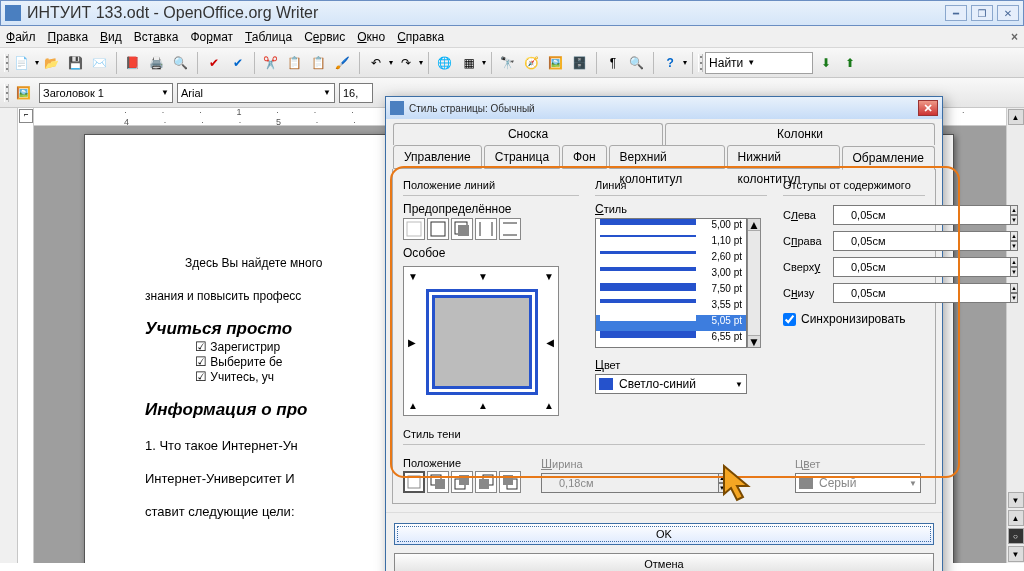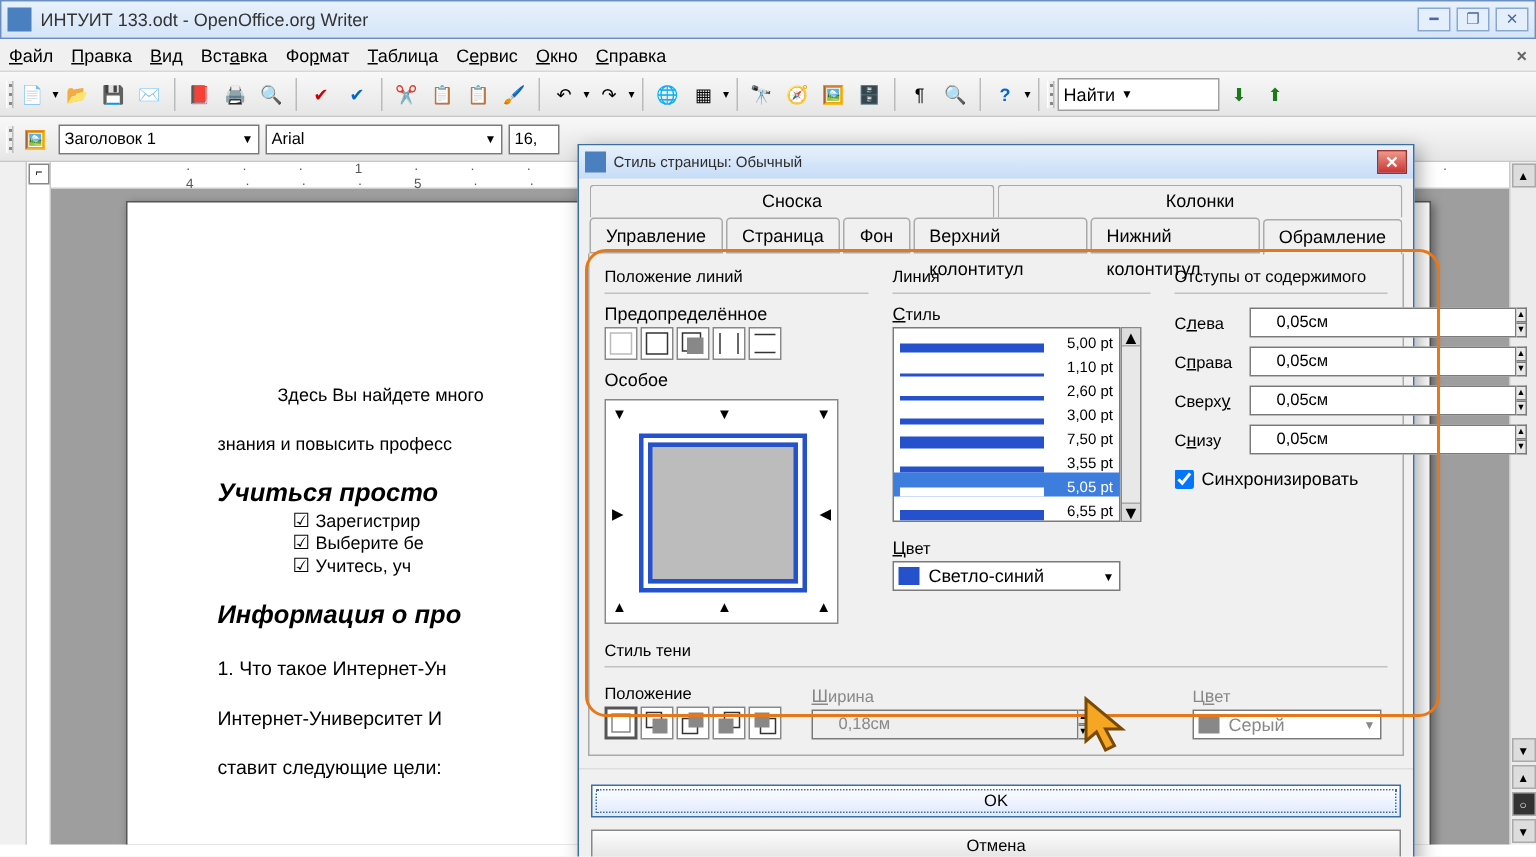--- a/index.html
+++ b/index.html
@@ -1,19 +1,19 @@
 <!DOCTYPE html>
 <html><head>
 <meta charset="utf-8">
 <style>
   * { margin:0; padding:0; box-sizing:border-box; font-family:"Segoe UI",Tahoma,sans-serif; font-size:12px; }
   body { background:#fff; width:1024px; height:571px; overflow:hidden; position:relative; }
   .titlebar { height:26px; background:linear-gradient(#e8f1fb,#d5e5f8); border:1px solid #6a8ec2; display:flex; align-items:center; padding:0 4px; }
   .titlebar .icon { width:16px; height:16px; background:#4a7fc0; margin-right:6px; }
-  .titlebar .title { font-size:12px; color:#333; }
+  .titlebar .title { font-size:16px; color:#333; }
   .titlebar .win-controls { margin-left:auto; display:flex; gap:4px; }
   .titlebar .wc { width:22px; height:16px; border:1px solid #8aa7cd; background:#e5eefb; display:flex; align-items:center; justify-content:center; font-size:10px; color:#4a6a9a; }
   .menubar { height:22px; background:#f0f0f0; border-bottom:1px solid #d7d7d7; display:flex; align-items:center; padding:0 6px; gap:12px; }
   .menubar span { cursor:default; }
   .menubar span u { text-decoration:underline; }
   .menubar .close-doc { margin-left:auto; color:#666; font-weight:bold; }
   .toolbar { height:30px; background:linear-gradient(#f8f8f8,#e6e6e6); border-bottom:1px solid #c7c7c7; display:flex; align-items:center; padding:0 4px; gap:2px; }
   .tb-sep { width:1px; height:22px; background:#bbb; margin:0 3px; }
   .tb-btn { width:22px; height:22px; display:flex; align-items:center; justify-content:center; border:1px solid transparent; }
   .tb-drop { display:flex; align-items:center; height:22px; border:1px solid #a0a0a0; background:#fff; padding:0 3px; font-size:11px; }
@@ -51,21 +51,21 @@
   .fld-label { font-size:11px; margin:6px 0 2px; }
   .fld-label u { text-decoration:underline; }
   .preset-row { display:flex; gap:2px; }
   .preset { width:22px; height:22px; border:1px solid #888; background:#fff; display:flex; align-items:center; justify-content:center; }
   .preset svg { width:16px; height:16px; }
   .special-box { width:156px; height:150px; border:1px solid #888; background:#fff; position:relative; margin-top:6px; }
   .special-box .inner { position:absolute; left:22px; top:22px; width:112px; height:106px; border:3px solid #2552cc; }
   .special-box .inner2 { position:absolute; left:28px; top:28px; width:100px; height:94px; border:3px solid #2552cc; background:#bcbcbc; }
   .special-box .arrow { position:absolute; font-size:10px; }
   .style-list { width:152px; height:130px; border:1px solid #7a7a7a; background:#fff; overflow:hidden; }
-  .style-row { display:flex; align-items:flex-end; height:16px; padding:0 4px; }
+  .style-row { display:flex; align-items:flex-start; height:16px; padding:0 4px; }
   .style-row .swatch { flex:1; height:4px; background:#2552cc; margin-right:6px; }
   .style-row .sz { font-size:10px; text-align:right; width:40px; }
   .style-row.sel { background:#3d7dde; color:#fff; }
   .style-row.sel .swatch { background:#fff; }
   .sb { width:14px; border:1px solid #888; background:#e8e8e8; display:flex; flex-direction:column; font-size:7px; }
   .sb .up,.sb .dn { height:12px; display:flex; align-items:center; justify-content:center; background:#ddd; border-bottom:1px solid #aaa; }
   .sb .dn { border-bottom:none; border-top:1px solid #aaa; margin-top:auto; }
   .color-combo { display:flex; align-items:center; width:152px; height:20px; border:1px solid #7a7a7a; background:#fff; padding:0 3px; }
   .color-combo .cbox { width:14px; height:12px; background:#2552cc; margin-right:6px; }
   .color-combo .cbox.gray { background:#888; }

